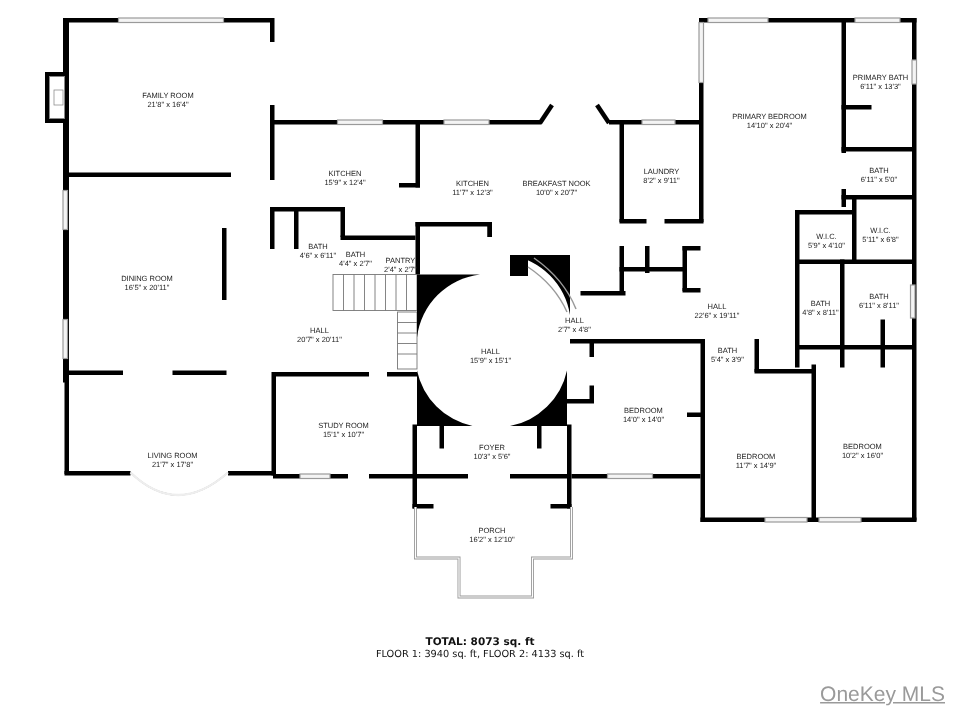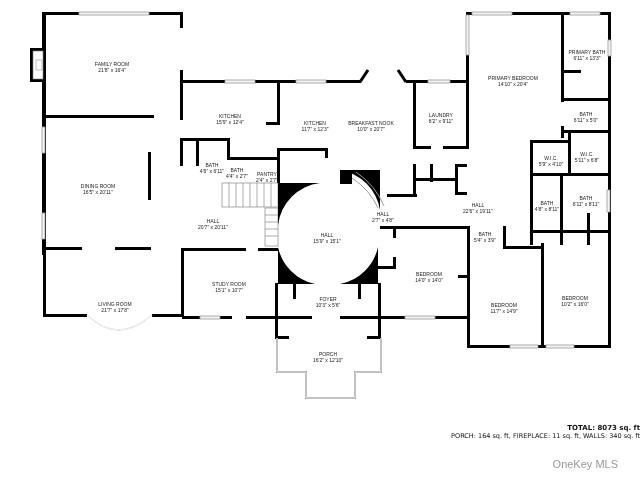--- a/index.html
+++ b/index.html
@@ -3,23 +3,23 @@
 <meta charset="utf-8">
 <style>
   html, body { margin: 0; padding: 0; background: #ffffff; }
   body { width: 640px; height: 480px; position: relative; overflow: hidden; font-family: "DejaVu Sans", sans-serif; }
   svg.plan { position: absolute; left: 0; top: 0; }
   .wall { fill: #000; }
   .win { fill: #f4f4f4; stroke: #9a9a9a; stroke-width: 0.8; }
   .thin { fill: none; stroke: #9a9a9a; stroke-width: 1; }
   .room-label { position: absolute; transform: translate(-50%, -50%); text-align: center; color: #222; font-family: "Liberation Sans", sans-serif; font-size: 5px; line-height: 6px; white-space: nowrap; }
   .room-label .dim { display: block; }
-  .summary { position: absolute; left: 0; width: 640px; top: 424px; text-align: right; font-family: "DejaVu Sans", sans-serif; font-size: 6.5px; line-height: 8.3px; color: #111; }
+  .summary { position: absolute; left: 0; width: 640px; top: 424px; text-align: center; font-family: "DejaVu Sans", sans-serif; font-size: 6.5px; line-height: 8.3px; color: #111; }
   .summary .total { font-weight: bold; font-size: 7px; }
-  .watermark { position: absolute; right: 22px; bottom: 10px; font-family: "Liberation Sans", sans-serif; font-size: 11px; color: #9a9a9a; }
+  .watermark { position: absolute; right: 10px; bottom: 10px; font-family: "Liberation Sans", sans-serif; font-size: 14px; color: #9a9a9a; text-decoration: underline; }
 </style>
 </head>
 <body>
 
 <svg class="plan" width="640" height="480" viewBox="0 0 640 480">
 
   <g>
     <rect class="wall" x="42" y="12" width="4" height="105"></rect>
     <rect class="wall" x="42" y="12" width="140" height="3"></rect>
     <rect class="win" x="79" y="12" width="70" height="3"></rect>
@@ -201,16 +201,16 @@
   <div class="room-label" style="left:504px;top:308px;"><span>BEDROOM</span><span class="dim">11'7" x 14'9"</span></div>
   <div class="room-label" style="left:575px;top:301px;"><span>BEDROOM</span><span class="dim">10'2" x 16'0"</span></div>
   <div class="room-label" style="left:115px;top:307px;"><span>LIVING ROOM</span><span class="dim">21'7" x 17'8"</span></div>
   <div class="room-label" style="left:229px;top:287px;"><span>STUDY ROOM</span><span class="dim">15'1" x 10'7"</span></div>
   <div class="room-label" style="left:328px;top:302px;"><span>FOYER</span><span class="dim">10'3" x 5'6"</span></div>
   <div class="room-label" style="left:328px;top:357px;"><span>PORCH</span><span class="dim">16'2" x 12'10"</span></div>
 </div>
 
 <div class="summary">
   <div class="total">TOTAL: 8073 sq. ft</div>
-  <div>PORCH: 164 sq. ft, FIREPLACE: 11 sq. ft, WALLS: 340 sq. ft</div>
+  <div>FLOOR 1: 3940 sq. ft, FLOOR 2: 4133 sq. ft</div>
 </div>
 
 <div class="watermark">OneKey MLS</div>
 
 </body></html>

